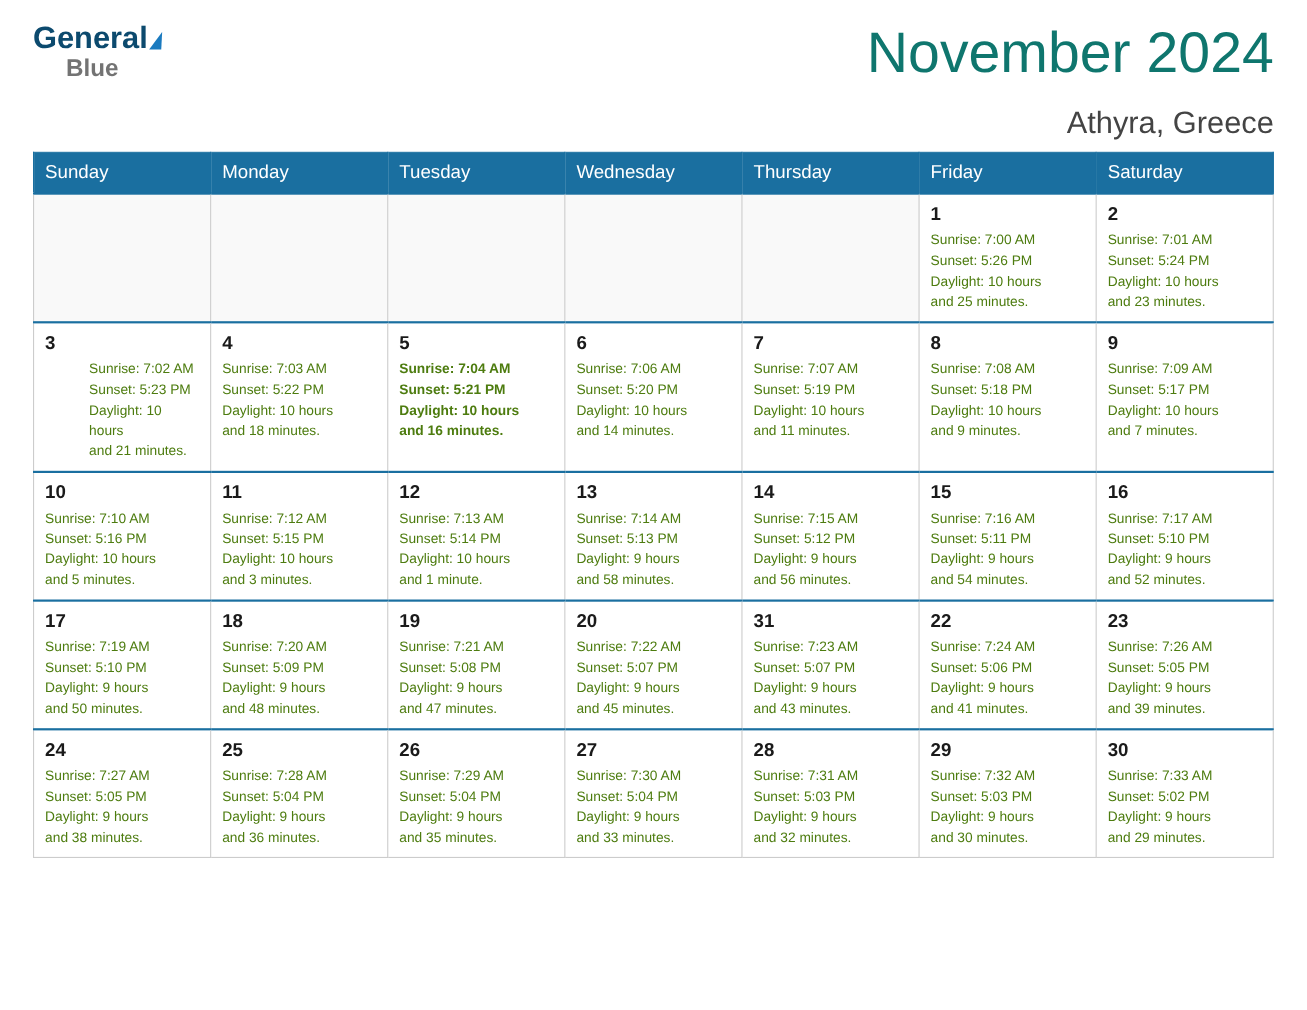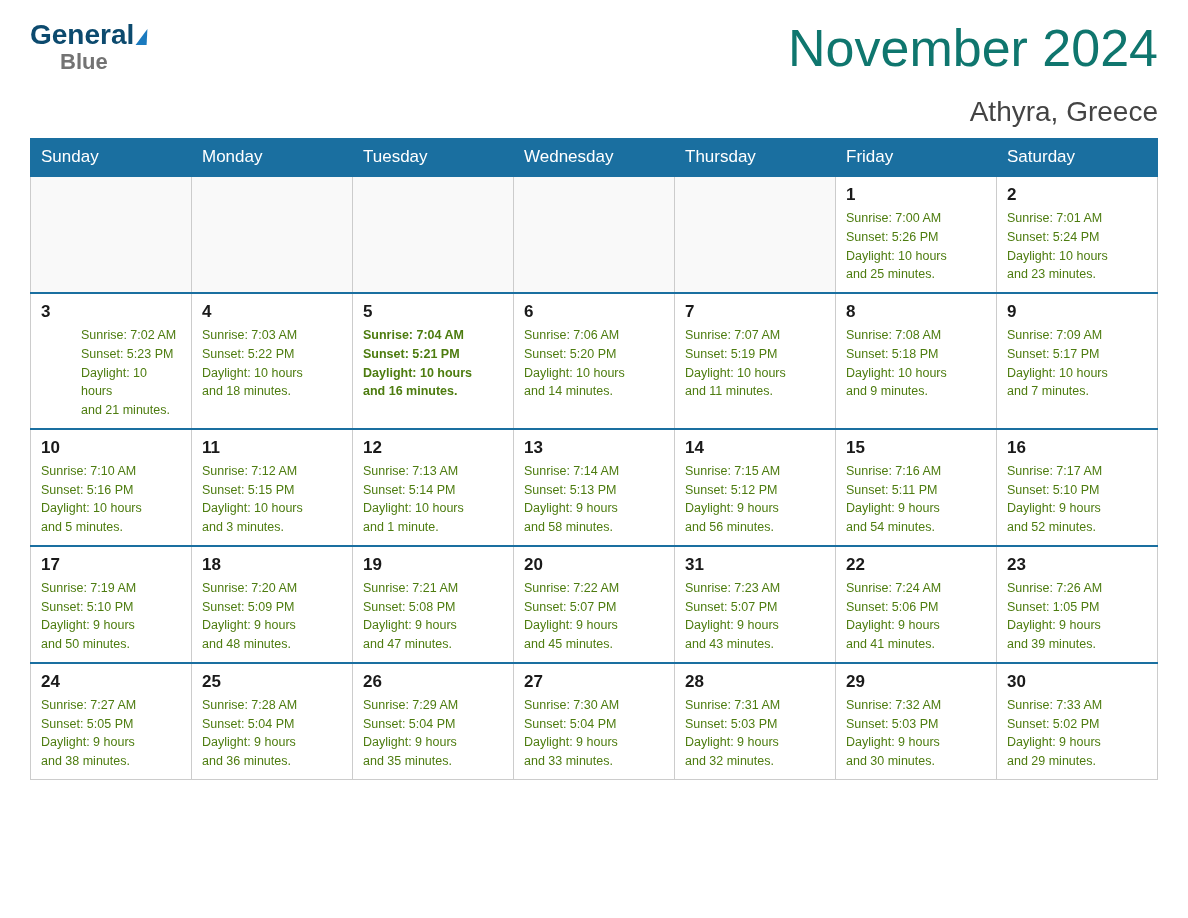--- a/index.html
+++ b/index.html
@@ -281,21 +281,21 @@
         <td>
           <div class="day-number">22</div>
           <div class="day-info" style="white-space: pre-line;">Sunrise: 7:24 AM
 Sunset: 5:06 PM
 Daylight: 9 hours
 and 41 minutes.</div>
         </td>
         <td>
           <div class="day-number">23</div>
           <div class="day-info" style="white-space: pre-line;">Sunrise: 7:26 AM
-Sunset: 1:05 PM
+Sunset: 5:05 PM
 Daylight: 9 hours
 and 39 minutes.</div>
         </td>
       </tr>
       <tr class="week-row">
         <td>
           <div class="day-number">24</div>
           <div class="day-info" style="white-space: pre-line;">Sunrise: 7:27 AM
 Sunset: 5:05 PM
 Daylight: 9 hours

